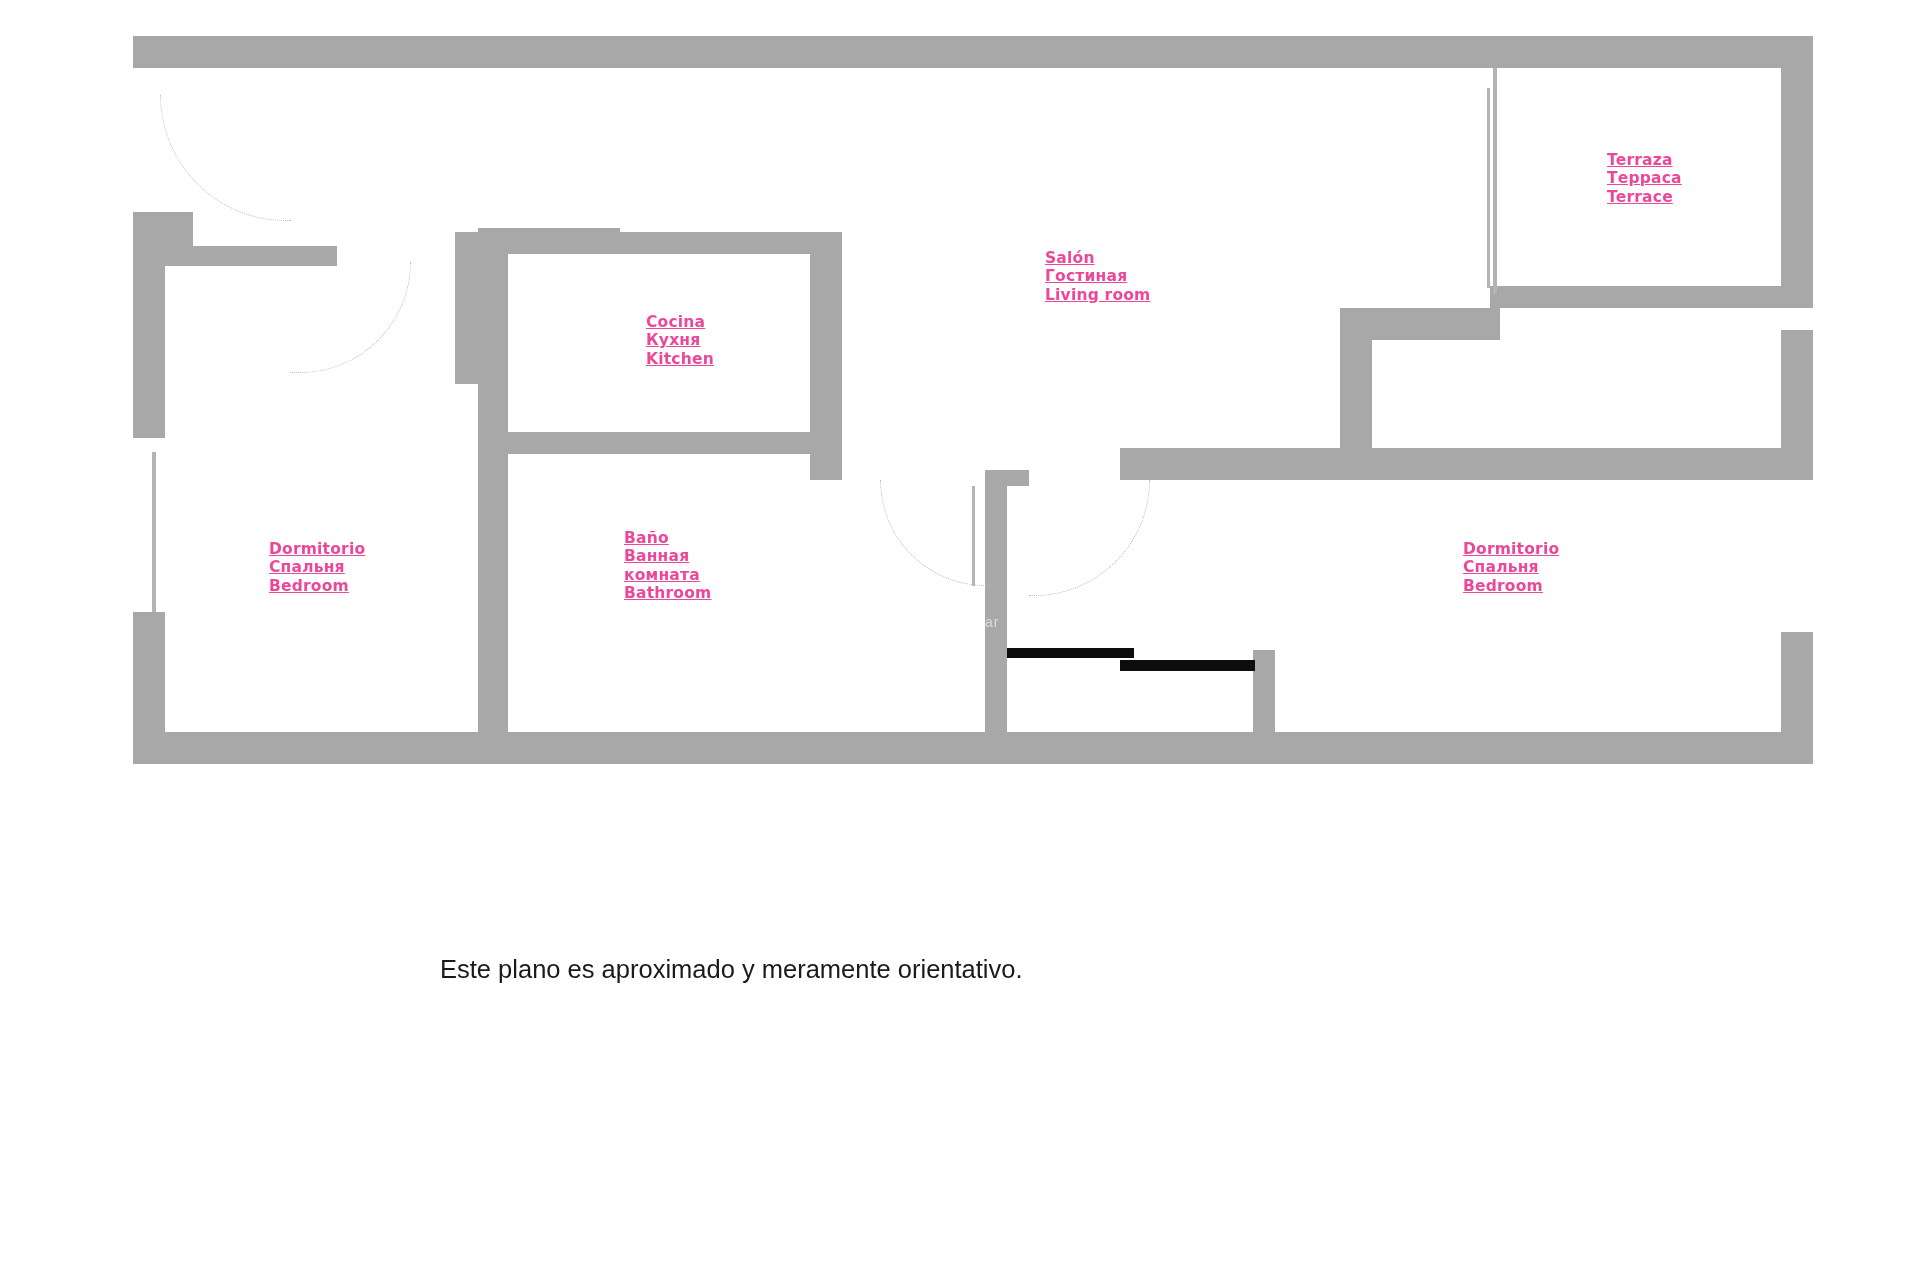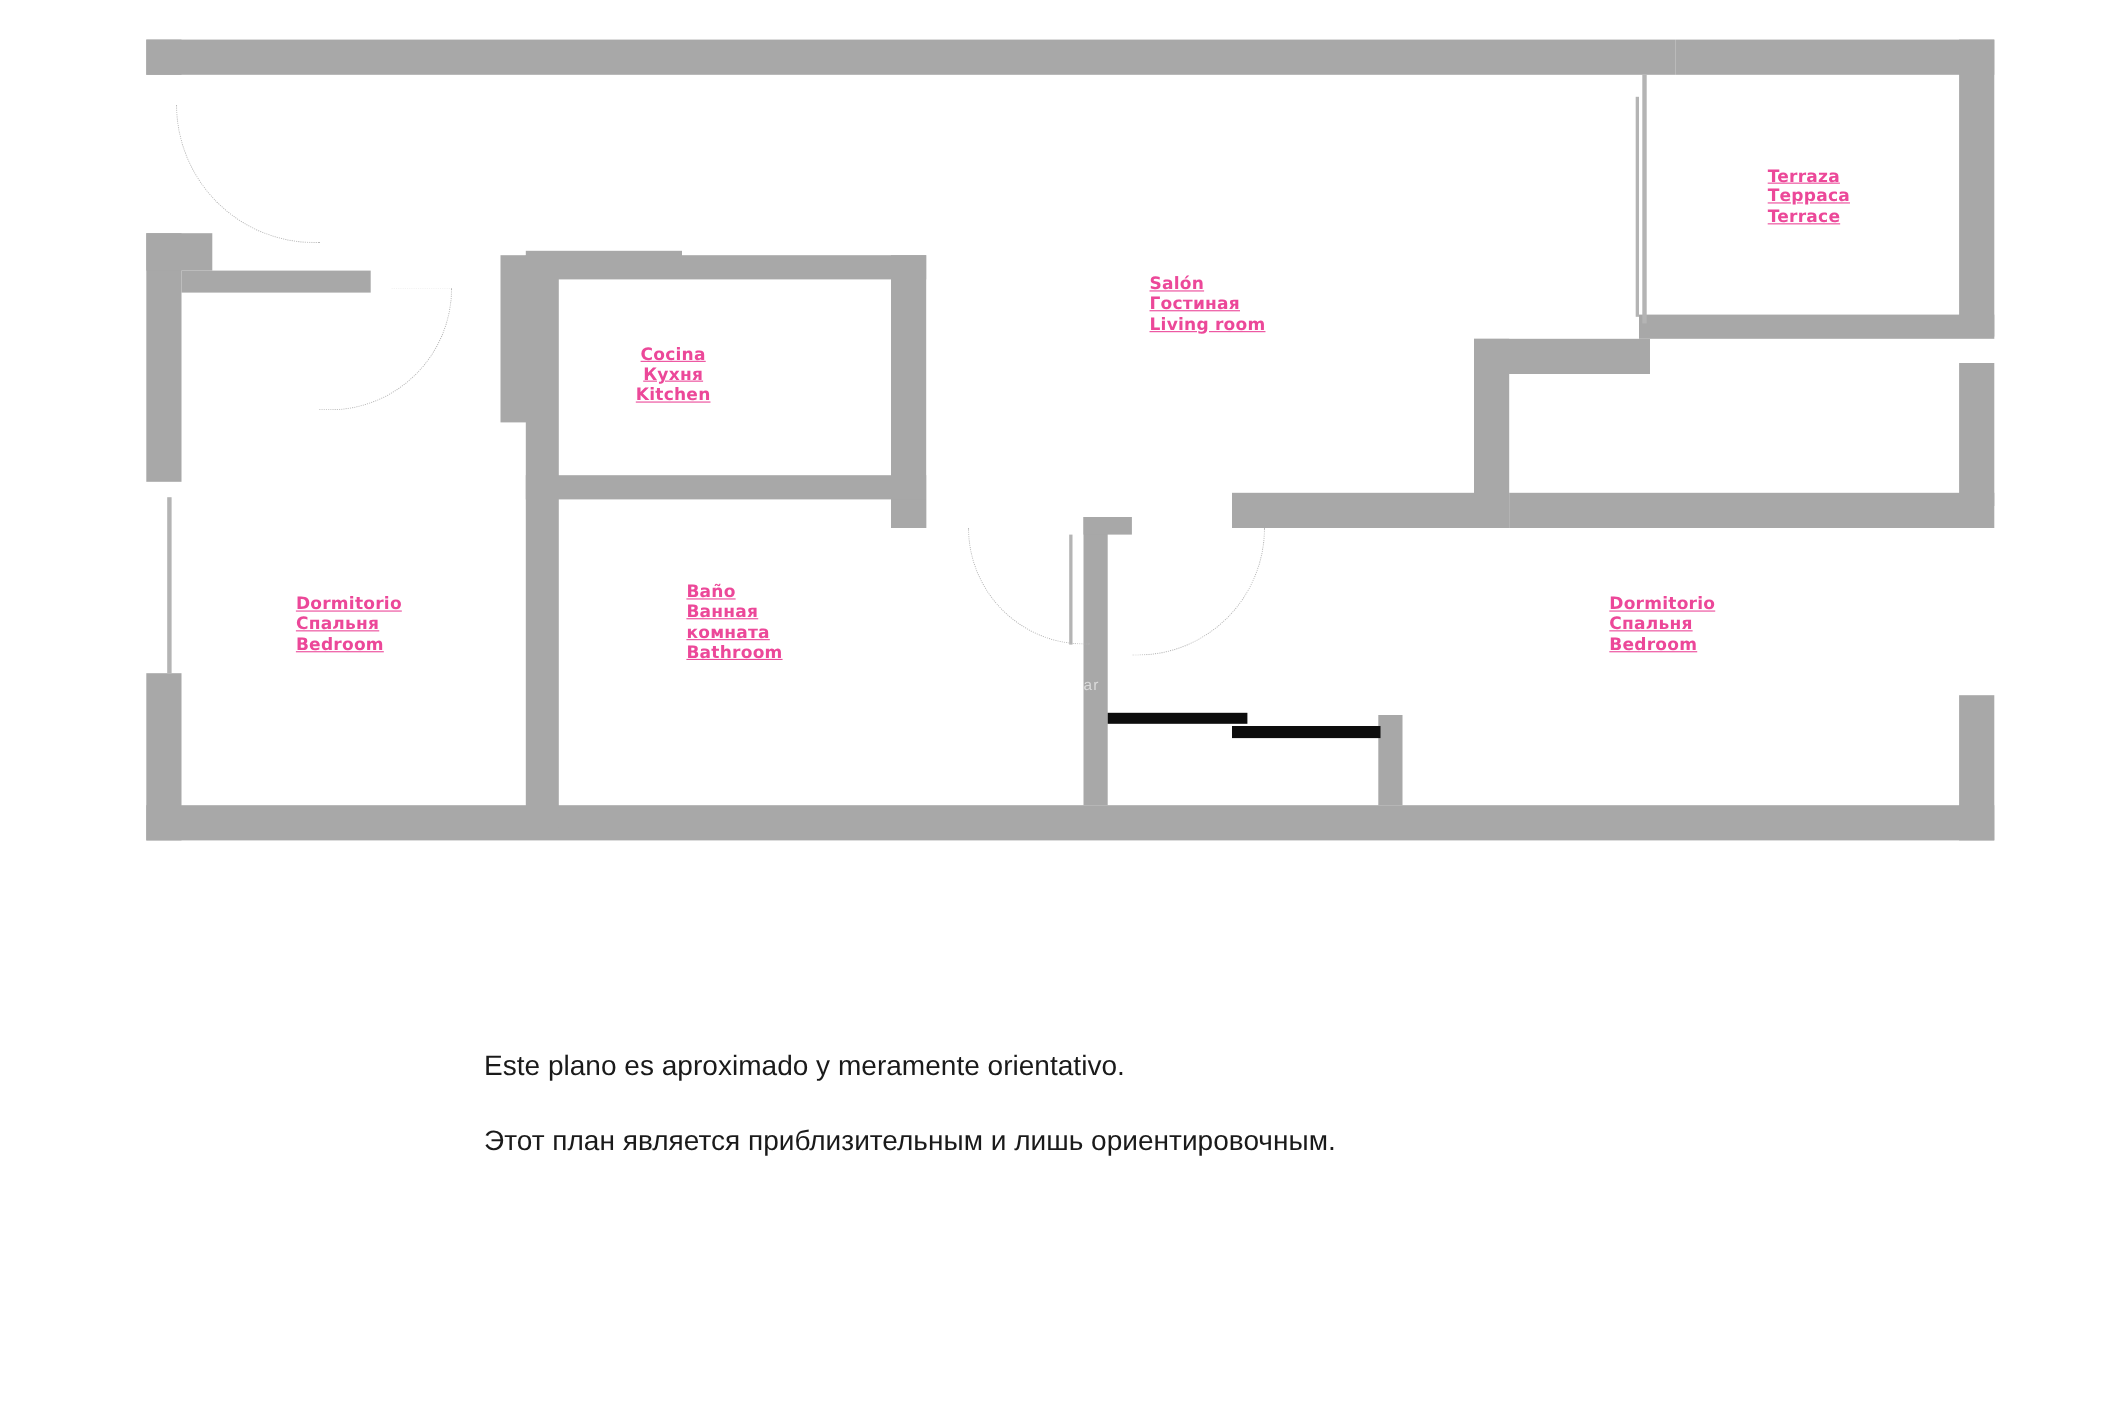--- a/index.html
+++ b/index.html
@@ -136,21 +136,21 @@
   <div class="door-arc" style="left:290px; top:262px; width:120px; height:110px; border-color:#b9b9b9; border-style:dotted; border-width:1px; border-left:none; border-top:none; border-radius:0 0 120px 0;"></div>
   <div class="door-arc" style="left:880px; top:480px; width:110px; height:105px; border-color:#b9b9b9; border-style:dotted; border-width:1px; border-right:none; border-top:none; border-radius:0 0 0 110px;"></div>
   <div class="door-arc" style="left:1029px; top:480px; width:120px; height:115px; border-color:#b9b9b9; border-style:dotted; border-width:1px; border-left:none; border-top:none; border-radius:0 0 120px 0;"></div>
 
   <div class="watermark" style="left:985px; top:614px;">ar</div>
 
   <div class="room-label" style="left:269px; top:540px;">Dormitorio
 Спальня
 Bedroom</div>
 
-  <div class="room-label" style="left:578px; top:313px;text-align:center;">Cocina
+  <div class="room-label" style="left:646px; top:313px;">Cocina
 Кухня
 Kitchen</div>
 
   <div class="room-label" style="left:624px; top:529px;">Baño
 Ванная
 комната
 Bathroom</div>
 
   <div class="room-label" style="left:1045px; top:249px;">Salón
 Гостиная
@@ -160,14 +160,13 @@
 Теppaca
 Terrace</div>
 
   <div class="room-label" style="left:1463px; top:540px;">Dormitorio
 Спальня
 Bedroom</div>
 </div>
 
 <div id="notes">
   <div class="note-line">Este plano es aproximado y meramente orientativo.</div>
-  <div class="note-line">Этот план является приблизительным и лишь ориентировочным.</div>
 </div>
 
 </body></html>

